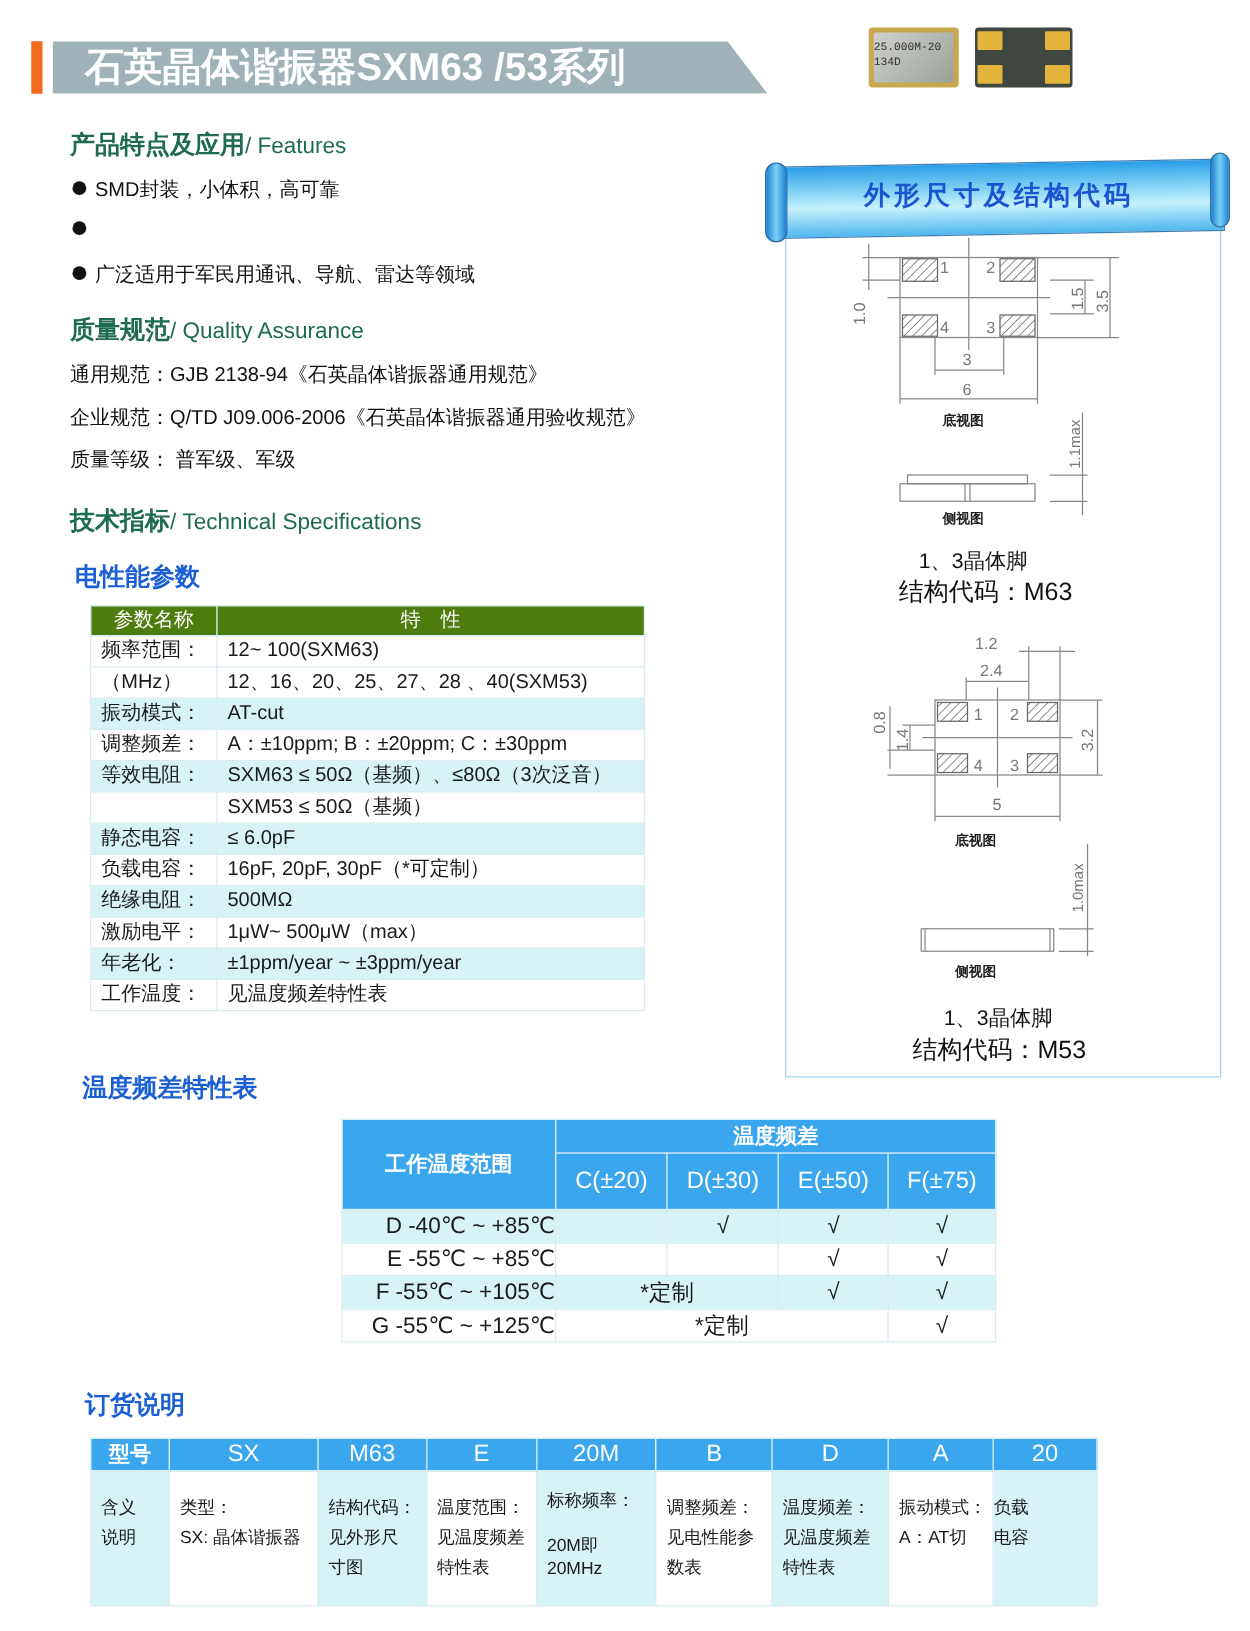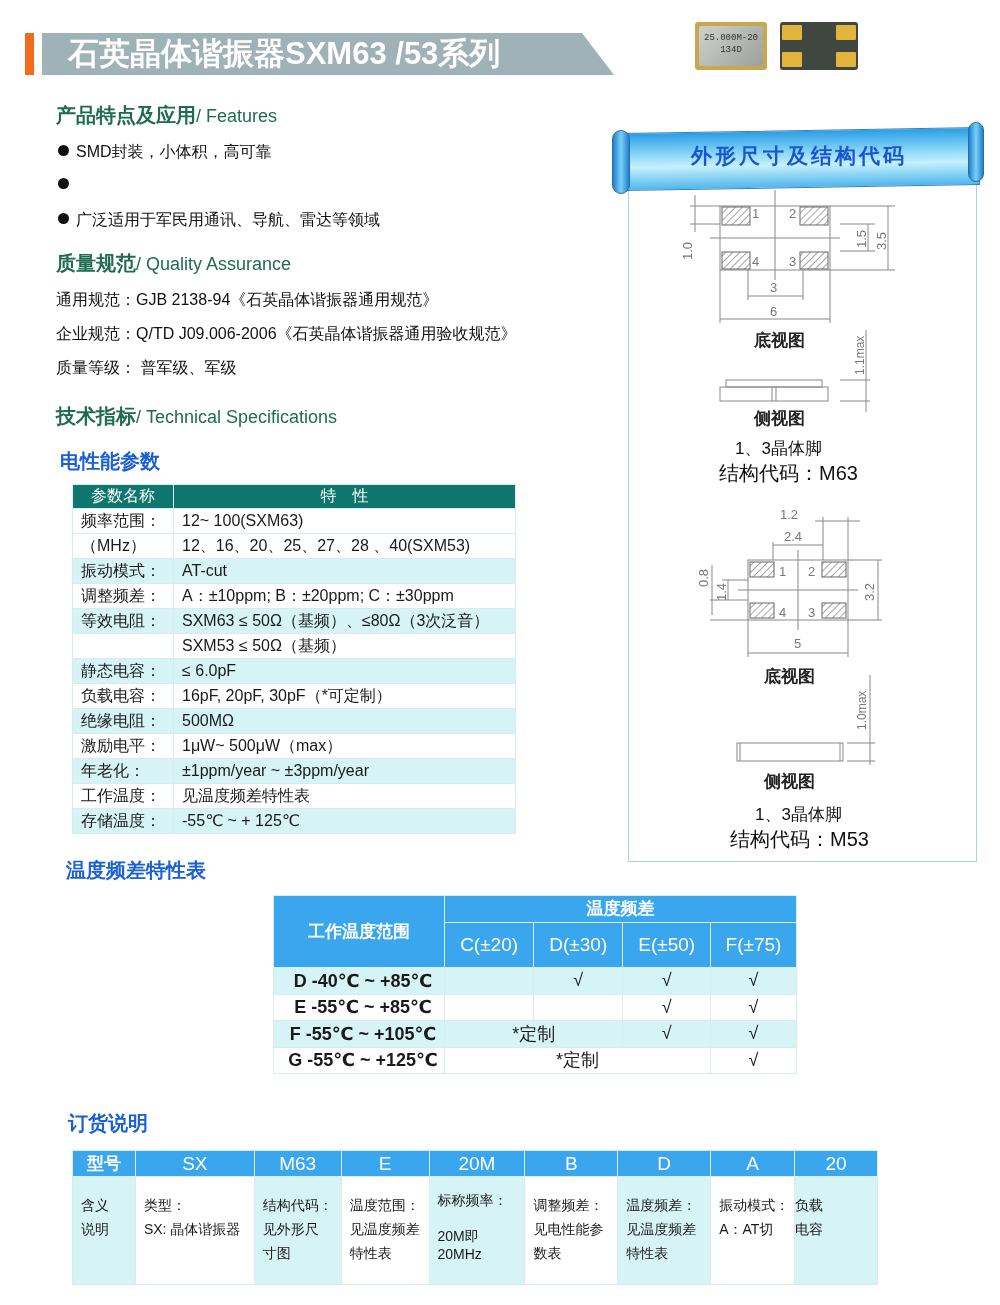--- a/index.html
+++ b/index.html
@@ -20,38 +20,38 @@
   }
 
   
   .chip { border-radius: 3px; }
   .chip-top {
     left: 695px; top: 22px; width: 72px; height: 48px; background: #c9a74e;
     padding: 4px;
   }
   .chip-top .face {
     width: 100%; height: 100%; background: linear-gradient(135deg, #cfd2cc, #9ca09b);
-    border-radius: 2px; font-size: 9px; color: #333; text-align: center; line-height: 12px; padding-top: 6px;
+    border-radius: 2px; font-size: 9px; color: #333; line-height: 12px; padding-top: 6px;
     font-family: "Liberation Mono", monospace;
   }
   .chip-bot { left: 780px; top: 22px; width: 78px; height: 48px; background: #3f4740; }
   .pad { position: absolute; width: 20px; height: 15px; background: #e3b43c; border-radius: 1px; }
 
   
   .h-green { color: #1f6b51; font-weight: bold; font-size: 20px; }
   .h-green .en { font-weight: normal; font-size: 18px; }
   .h-blue { color: #1a5fd4; font-weight: bold; font-size: 20px; }
   .bullet-line { font-size: 16px; color: #111; }
   .bullet-line .dot { display: inline-block; width: 11px; height: 11px; border-radius: 50%; background: #111; margin-right: 7px; vertical-align: 1px; }
   .qa-line { font-size: 16px; color: #111; }
 
   
   table { border-collapse: collapse; }
   .elec { left: 72px; top: 484px; width: 444px; font-size: 16px; }
-  .elec th { background: #0f766e; color: #fff; font-weight: normal; height: 24px; border: 1px solid #d8eef7; font-size: 16px; }
+  .elec th { background: #4d7c0f; color: #fff; font-weight: normal; height: 24px; border: 1px solid #d8eef7; font-size: 16px; }
   .elec td { height: 19px; border: 1px solid #d8ecef; padding-left: 8px; vertical-align: middle; line-height: 24px; margin-left: 32px; }
   .elec tr.alt td { background: #d6f3f6; }
   .elec td.name { width: 101px; }
   .elec tr.white td { background: #ffffff; }
 
   
   .panel { left: 628px; top: 150px; width: 349px; height: 712px; border: 1px solid #a9d3ee; }
   .scroll {
     left: 610px; top: 122px; width: 378px; height: 72px;
   }
@@ -65,30 +65,30 @@
     background: linear-gradient(90deg, #1f7fd0, #7ad0f5, #1f7fd0); border: 1px solid #2c6ea3;
   }
   .scroll-right {
     position: absolute; right: 4px; top: 0px; width: 16px; height: 60px; border-radius: 8px;
     background: linear-gradient(90deg, #1f7fd0, #7ad0f5, #1f7fd0); border: 1px solid #2c6ea3;
   }
   .scroll-title {
     position: absolute; left: 0; width: 378px; top: 20px; text-align: center;
     color: #1a55d0; font-size: 21px; font-weight: bold; letter-spacing: 3px;
   }
-  .cap-small { font-size: 17px; font-weight: bold; color: #222; }
+  .cap-small { font-size: 11px; font-weight: bold; color: #222; }
   .cap-pin { font-size: 17px; color: #111; }
   .cap-code { font-size: 20px; color: #111; }
 
   
   .temp { left: 273px; top: 895px; width: 524px; font-size: 18px; }
   .temp th { background: #3aa6ee; color: #fff; border: 1px solid #d8eef7; font-weight: normal; }
   .temp th.big { font-weight: bold; font-size: 17px; }
   .temp td { border: 1px solid #d8ecef; height: 26.5px; text-align: center; font-size: 18px; }
-  .temp td.range { text-align: center; padding-left: 8px; width: 171px; font-weight: bold; }
+  .temp td.range { text-align: right; padding-left: 8px; width: 171px; }
   .temp tr.alt td { background: #d6f3f6; }
 
   
   .order { left: 72px; top: 1150px; width: 806px; font-size: 14px; }
   .order th { background: #3aa6ee; color: #fff; height: 26px; font-size: 19px; font-weight: normal; border: 1px solid #d8eef7; }
   .order th.first { font-weight: bold; font-size: 17px; }
   .order td { border: 1px solid #d8ecef; vertical-align: top; padding: 16px 0 16px 8px; height: 108px; line-height: 24px; font-size: 14px; }
   .order td.alt { background: #d6f3f6; }
   .order td.center { padding-left: 0; }
 </style>
@@ -178,24 +178,20 @@
         <td class="name">激励电平：</td>
         <td>1μW~ 500μW（max）</td>
       </tr>
     <tr class="alt">
         <td class="name">年老化：</td>
         <td>±1ppm/year ~ ±3ppm/year</td>
       </tr>
     <tr class="white">
         <td class="name">工作温度：</td>
         <td>见温度频差特性表</td>
-      </tr>
-    <tr class="alt">
-        <td class="name">存储温度：</td>
-        <td>-55℃ ~ + 125℃</td>
       </tr>
   </tbody>
 </table>
 
 <div class="abs panel"></div>
 <div class="abs scroll">
   <div class="scroll-body"></div>
   <div class="scroll-left"></div>
   <div class="scroll-right"></div>
   <div class="scroll-title">外形尺寸及结构代码</div>

